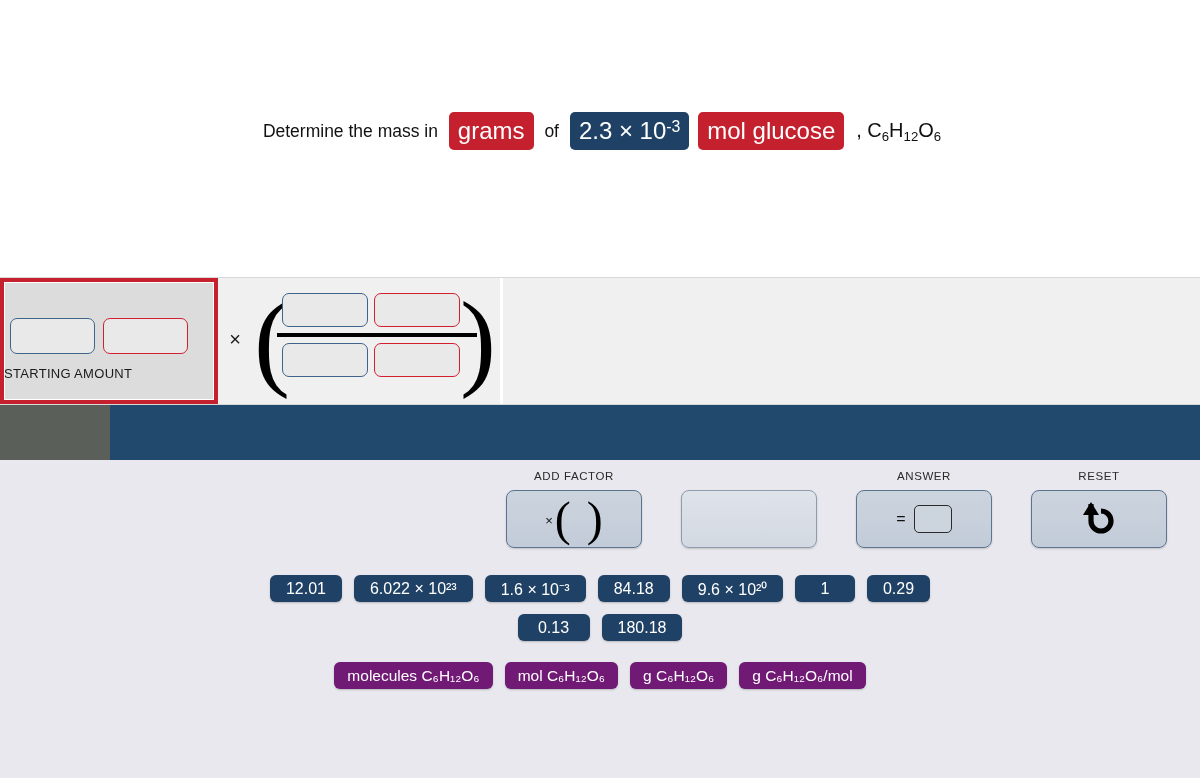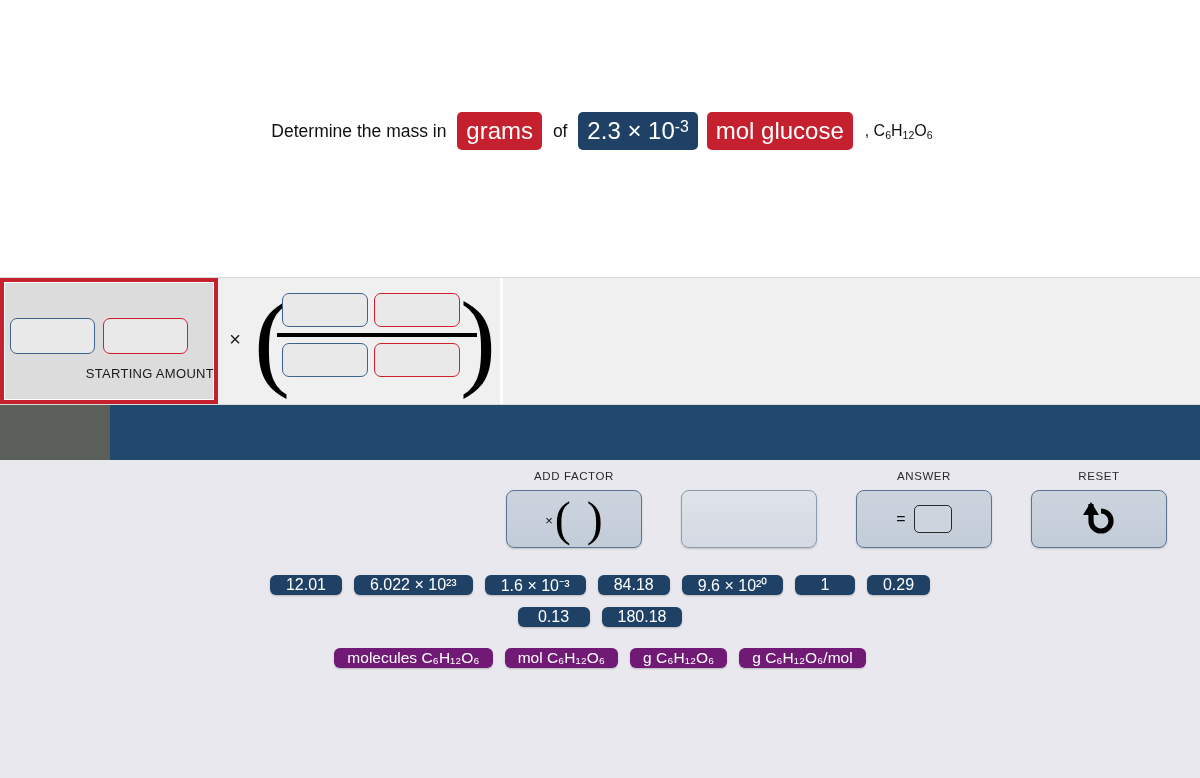--- a/index.html
+++ b/index.html
@@ -44,21 +44,21 @@
     color: #ffffff;
     font-size: 24px;
     padding: 6px 9px 7px 9px;
     margin: 0 2px;
     line-height: 1.05;
   }
   .chip-red { background: #c4202e; }
   .chip-navy { background: #1f4165; }
   .formula-plain {
     display: inline-block;
-    font-size: 16px;
+    font-size: 20px;
     color: #111111;
     padding-left: 5px;
   }
   sub { font-size: 0.66em; vertical-align: -0.28em; }
   sup { font-size: 0.66em; vertical-align: 0.44em; }
 
   
   #work-strip {
     position: absolute;
     left: 0; top: 277px;
@@ -93,21 +93,21 @@
     box-sizing: border-box;
   }
   .slot-blue { border: 1.6px solid #3f648c; }
   .slot-red  { border: 1.6px solid #d0202e; }
   .sa-slots .slot { width: 85px; }
   #starting-amount-label {
     position: absolute;
     left: 0;
     top: 84px;
     width: 210px;
-    text-align: right;
+    text-align: left;
     font-size: 13px;
     letter-spacing: 0.3px;
     color: #1a1a1a;
   }
 
   
   #times-sign {
     position: absolute;
     left: 222px;
     top: 50px;
@@ -251,21 +251,21 @@
   .tile-row {
     display: flex;
     justify-content: center;
     gap: 12px;
     margin-bottom: 12px;
   }
   .tile {
     border-radius: 6px;
     color: #ffffff;
     font-size: 16px;
-    height: 20px;
+    height: 27px;
     padding: 0 16px;
     display: flex;
     align-items: center;
     justify-content: center;
     box-shadow: 0 1px 2px rgba(0,0,0,0.22);
     white-space: nowrap;
     box-sizing: border-box;
   }
   .tile-navy { background: #1f4165; }
   .tile-red  { background: #701a75; }

